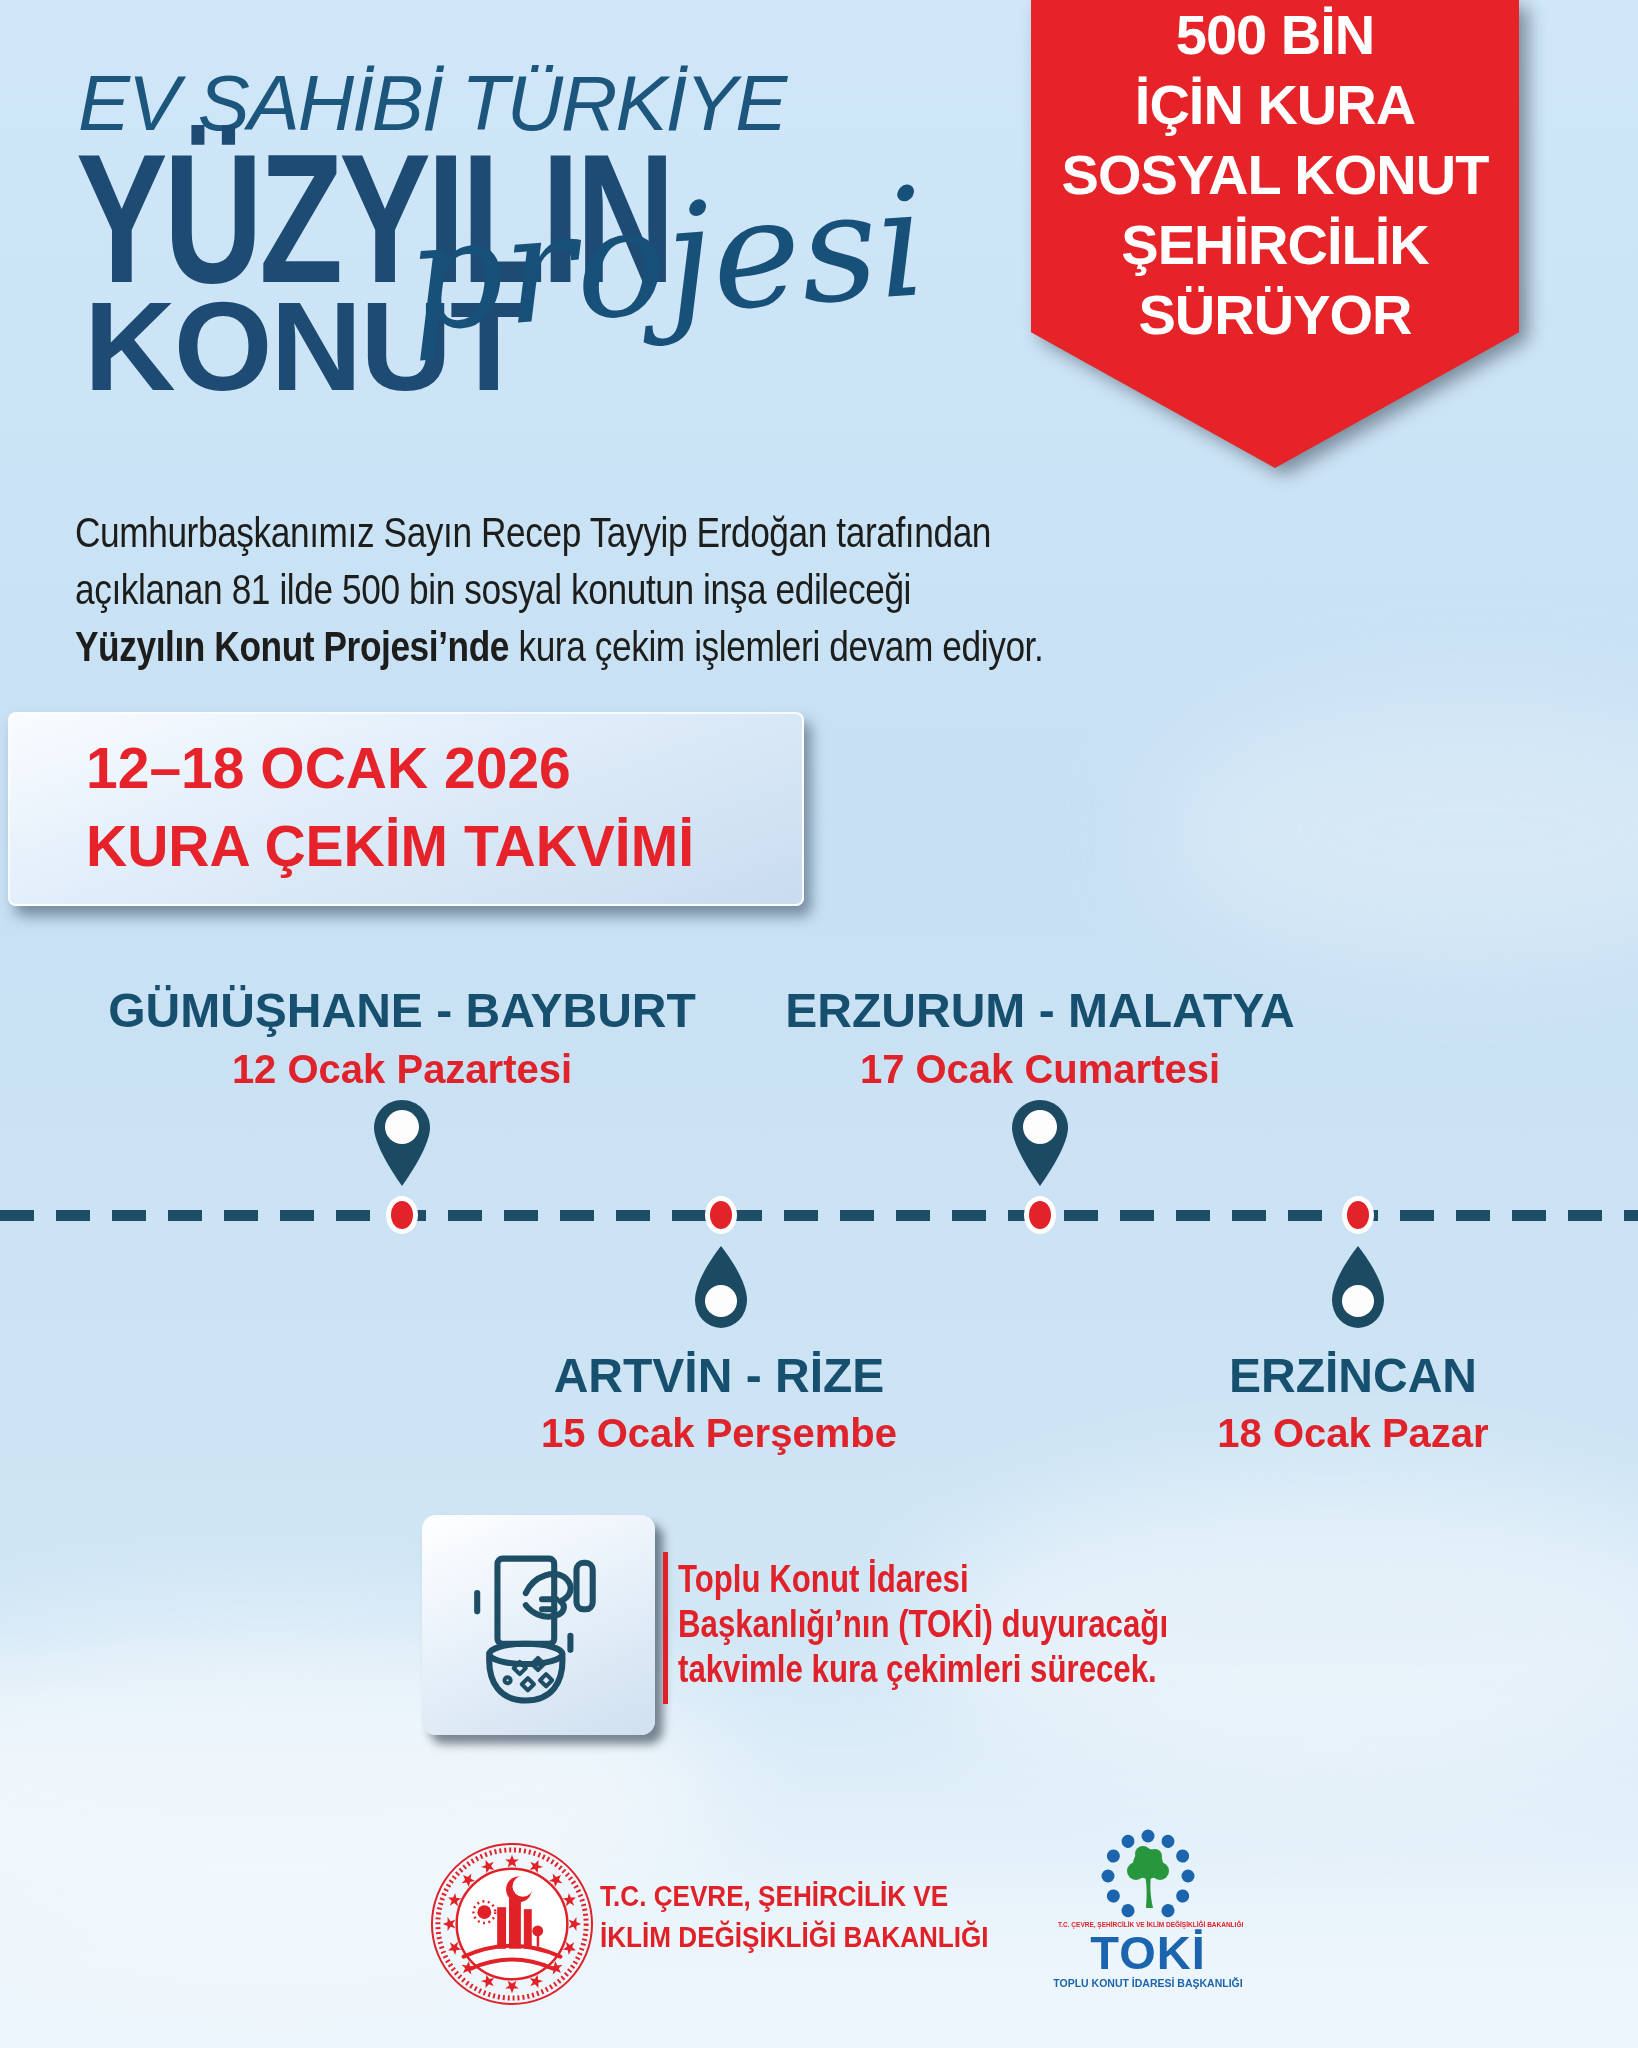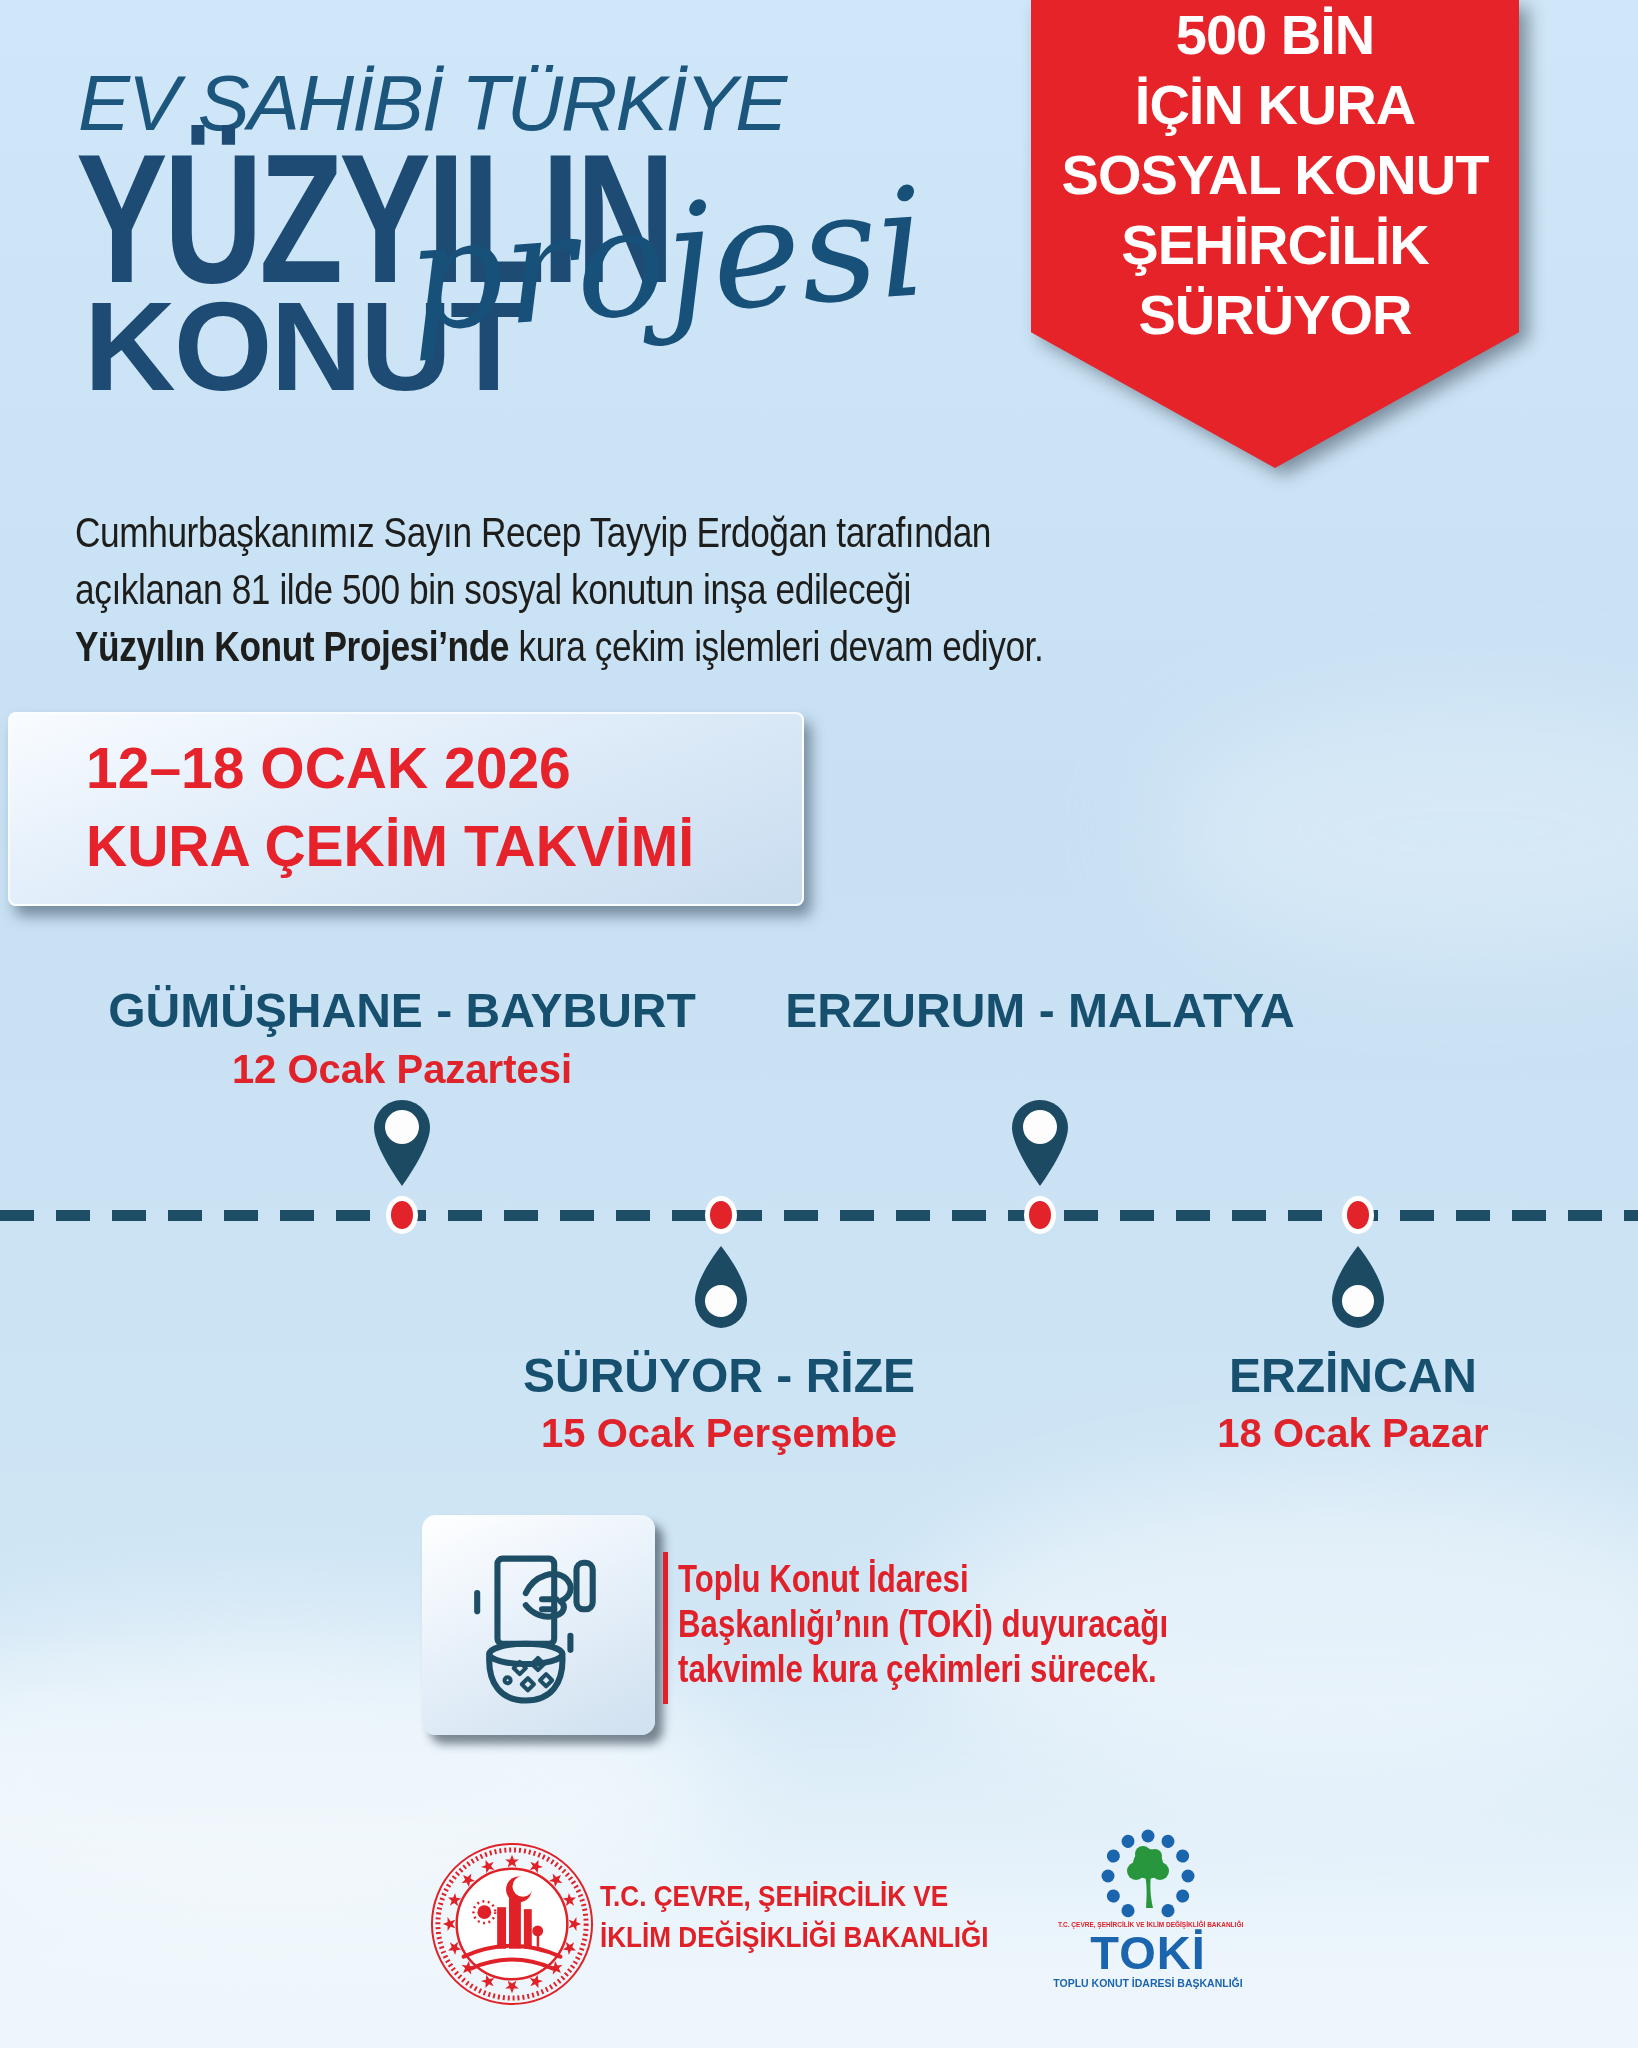--- a/index.html
+++ b/index.html
@@ -101,20 +101,21 @@
   <div class="abs sched-l2">KURA ÇEKİM TAKVİMİ</div>
 
   <div class="abs dashline"></div>
 
   <div class="abs loc" style="left:102px;top:983px;">
     <div class="loc-name">GÜMÜŞHANE - BAYBURT</div>
     <div class="loc-date" style="margin-top:9px;">12 Ocak Pazartesi</div>
   </div>
   <div class="abs loc" style="left:740px;top:983px;">
     <div class="loc-name">ERZURUM - MALATYA</div>
+    <div class="loc-date" style="margin-top:9px;">17 Ocak Cumartesi</div>
   </div>
 
   <div class="abs pin" style="left:374px;top:1100px;">
     <svg width="56" height="86" viewBox="0 0 56 86">
       <path d="M28 0C12.6 0 0 12.4 0 27.8 0 48 28 86 28 86s28-38 28-58.2C56 12.4 43.4 0 28 0Z" fill="#1c4a63"></path>
       <circle cx="28" cy="27" r="17" fill="#fdfdfd"></circle>
     </svg>
   </div>
   <div class="abs pin" style="left:1012px;top:1100px;">
     <svg width="56" height="86" viewBox="0 0 56 86">
@@ -135,21 +136,21 @@
     </svg>
   </div>
   <div class="abs drop" style="left:1332px;top:1246px;">
     <svg width="52" height="82" viewBox="0 0 52 82">
       <path d="M26 0C26 0 0 32 0 54a26 28 0 0 0 52 0C52 32 26 0 26 0Z" fill="#1c4a63"></path>
       <circle cx="26" cy="55" r="16" fill="#fdfdfd"></circle>
     </svg>
   </div>
 
   <div class="abs loc" style="left:419px;top:1348px;">
-    <div class="loc-name">SÜRÜYOR - RİZE</div>
+    <div class="loc-name">ARTVİN - RİZE</div>
     <div class="loc-date" style="margin-top:8px;">15 Ocak Perşembe</div>
   </div>
   <div class="abs loc" style="left:1053px;top:1348px;">
     <div class="loc-name">ERZİNCAN</div>
     <div class="loc-date" style="margin-top:8px;">18 Ocak Pazar</div>
   </div>
 
   <div class="abs note-box">
     <span>
       <svg width="152" height="178" viewBox="0 0 150 175" fill="none" stroke="#1d4e66" stroke-width="6" stroke-linecap="round" stroke-linejoin="round">

